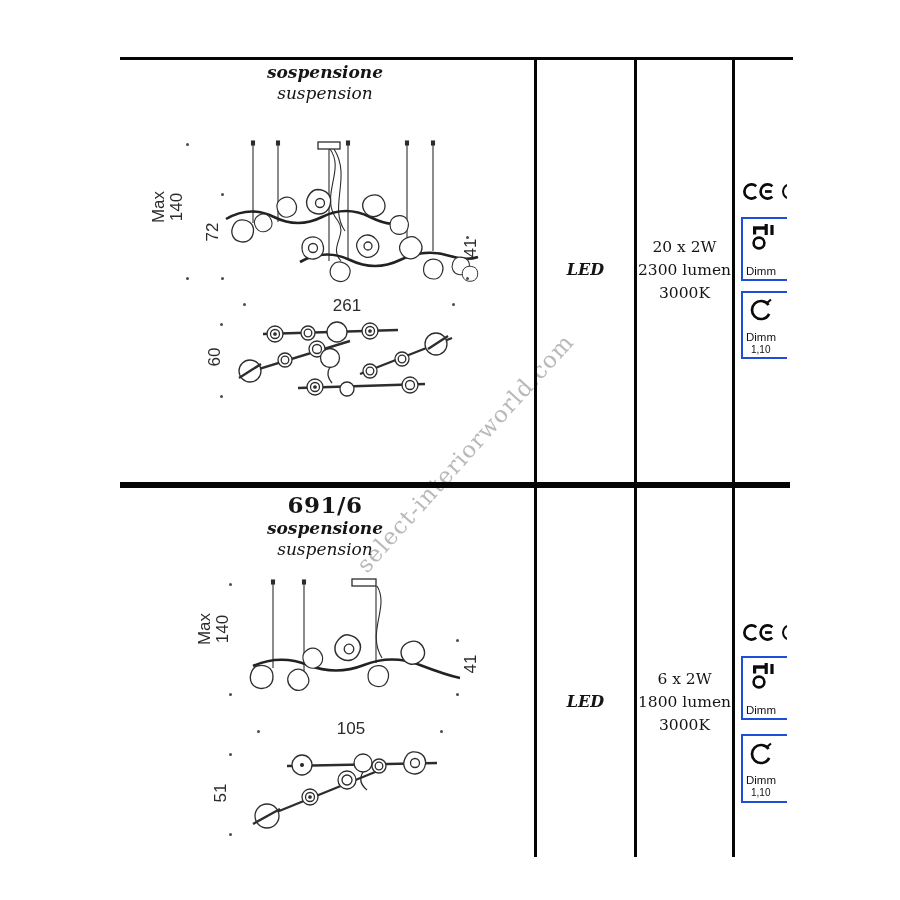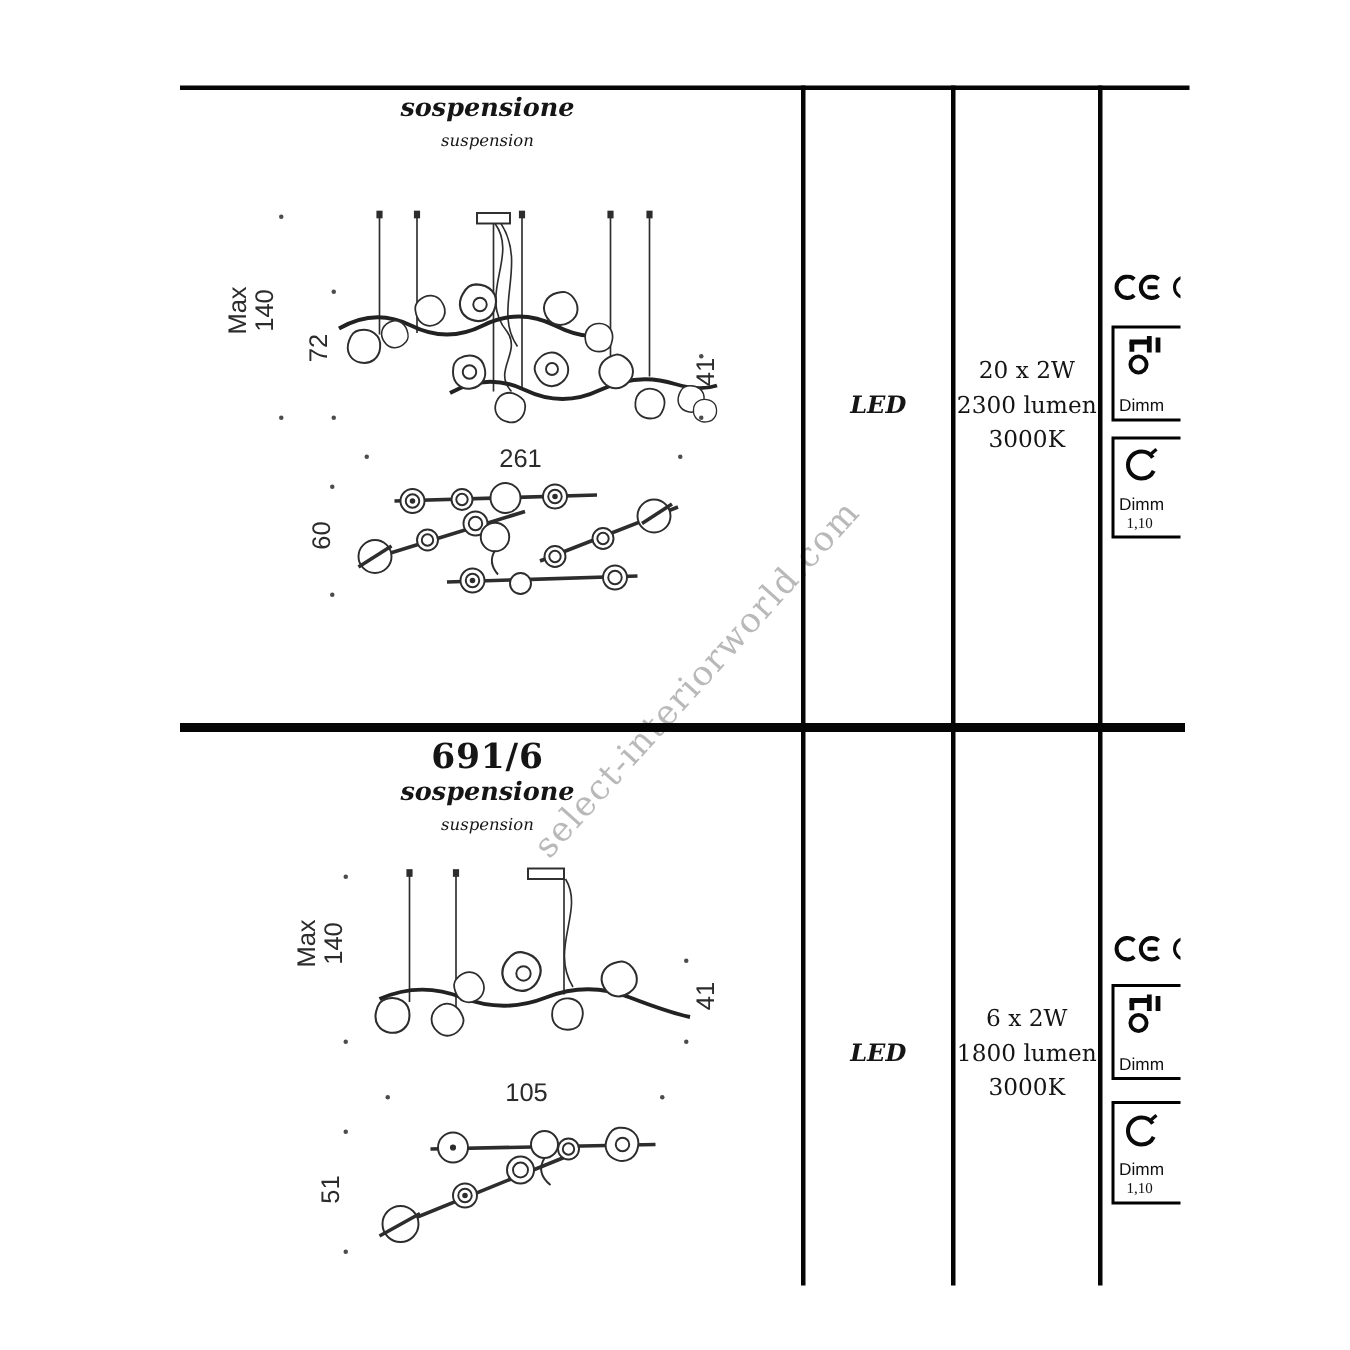--- a/index.html
+++ b/index.html
@@ -6,41 +6,41 @@
   .page { position:relative; width:900px; height:900px; background:#ffffff; overflow:hidden;
           font-family:"DejaVu Serif", serif; color:#151515; }
 
   
   .hline, .vline { position:absolute; background:#050505; z-index:4; }
 
   
   .titles { position:absolute; left:120px; width:410px; text-align:center; z-index:2; }
   .code   { font-size:23px; font-weight:bold; letter-spacing:.5px; line-height:26px; }
   .sub-it { font-size:17px; font-weight:bold; font-style:italic; line-height:21px; }
-  .sub-en { font-size:11px; font-style:italic; line-height:21px; }
+  .sub-en { font-size:17px; font-style:italic; line-height:21px; }
 
   
   .dim { position:absolute; font-family:"Liberation Sans", sans-serif; color:#2b2b2b;
          font-size:17px; text-align:center; line-height:18px; z-index:2; }
   .rot { transform:rotate(-90deg); }
 
   .dot { position:absolute; width:3px; height:3px; border-radius:50%; background:#4c4c4c; z-index:2; }
 
   
   .led { position:absolute; left:537px; width:97px; text-align:center;
          font-size:16px; font-weight:bold; font-style:italic; z-index:2; }
   .specs { position:absolute; left:637px; width:95px; text-align:center;
            font-size:15.5px; line-height:23px; z-index:2; }
 
   
   .certwrap { position:absolute; left:735px; width:52px; overflow:hidden; z-index:2; }
-  .certbox  { position:absolute; left:6px; width:60px; border:2px solid #000000; background:#fff; }
+  .certbox  { position:absolute; left:6px; width:60px; border:2px solid #1d4ed8; background:#fff; }
   .certbox .lbl { position:absolute; left:3px; bottom:2px; font-family:"Liberation Sans", sans-serif;
                   font-size:11.5px; color:#111; white-space:nowrap; }
-  .certbox .rng { position:absolute; left:8px; bottom:-11px; font-family:Liberation Serif, serif;
+  .certbox .rng { position:absolute; left:8px; bottom:-11px; font-family:Liberation Sans, sans-serif;
                   font-size:10px; color:#111; white-space:nowrap; }
 
   .drawing { position:absolute; z-index:1; }
   .drawing path, .drawing line, .drawing circle, .drawing rect, .drawing ellipse {
       vector-effect:none; }
 
   .watermark { position:absolute; left:300px; top:440px; width:330px; text-align:center;
                transform:rotate(-48deg); font-size:23px; letter-spacing:1px;
                color:rgba(70,70,70,.38); z-index:3; white-space:nowrap; }
 </style>

